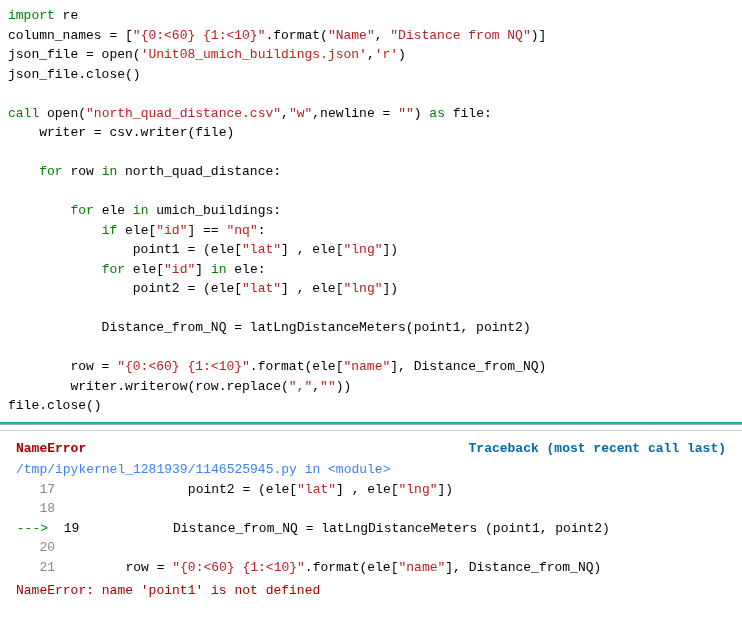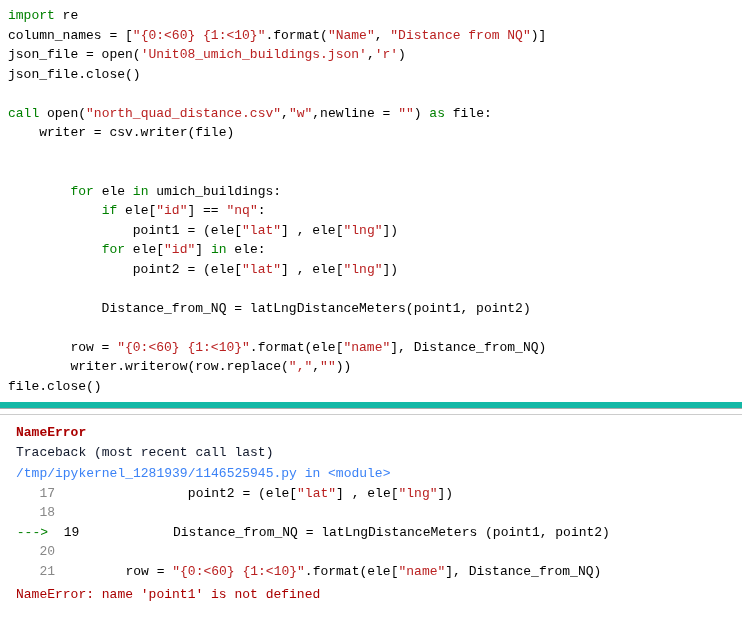--- a/index.html
+++ b/index.html
@@ -7,21 +7,21 @@
       background: #ffffff;
       font-family: 'Courier New', Courier, monospace;
       font-size: 13px;
       line-height: 1.5;
       color: #000000;
     }
 
     .code-section {
       background: #ffffff;
       padding: 6px 8px;
-      border-bottom: 6px solid #14b8a6;
+      border-bottom: 2px solid #14b8a6;
     }
 
     .error-section {
       background: #ffffff;
       padding: 6px 8px;
     }
 
     .divider {
       border: none;
       border-top: 1px solid #aaaaaa;
@@ -31,30 +31,30 @@
     .code-line {
       white-space: pre;
       display: block;
     }
 
     
     .error-header {
       display: flex;
       justify-content: space-between;
       padding: 2px 8px;
-      flex-direction: column;
     }
 
     .error-name {
       color: #aa0000;
       font-weight: bold;
     }
 
     .traceback-label {
-      color: #0f172a;
+      color: #0369a1;
+      font-weight: bold;
     }
 
     .error-file {
       color: #3b82f6;
       padding: 0 8px;
       white-space: pre;
     }
 
     .traceback-lines {
       padding: 0 8px;
@@ -112,20 +112,21 @@
 
   <span class="code-line">&nbsp;</span>
 
   <span class="code-line"><span class="k">call</span> open(<span class="s">"north_quad_distance.csv"</span>,<span class="s">"w"</span>,newline = <span class="s">""</span>) <span class="k">as</span> file:</span>
 
   <span class="code-line">    writer = csv.writer(file)</span>
 
 
   <span class="code-line">&nbsp;</span>
 
+  <span class="code-line">    <span class="k">for</span> row <span class="k">in</span> north_quad_distance:</span>
 
   <span class="code-line">&nbsp;</span>
 
   <span class="code-line">        <span class="k">for</span> ele <span class="k">in</span> umich_buildings:</span>
 
   <span class="code-line">            <span class="k">if</span> ele[<span class="s">"id"</span>] == <span class="s">"nq"</span>:</span>
 
   <span class="code-line">                point1 = (ele[<span class="s">"lat"</span>] , ele[<span class="s">"lng"</span>])</span>
 
   <span class="code-line">            <span class="k">for</span> ele[<span class="s">"id"</span>] <span class="k">in</span> ele:</span>

